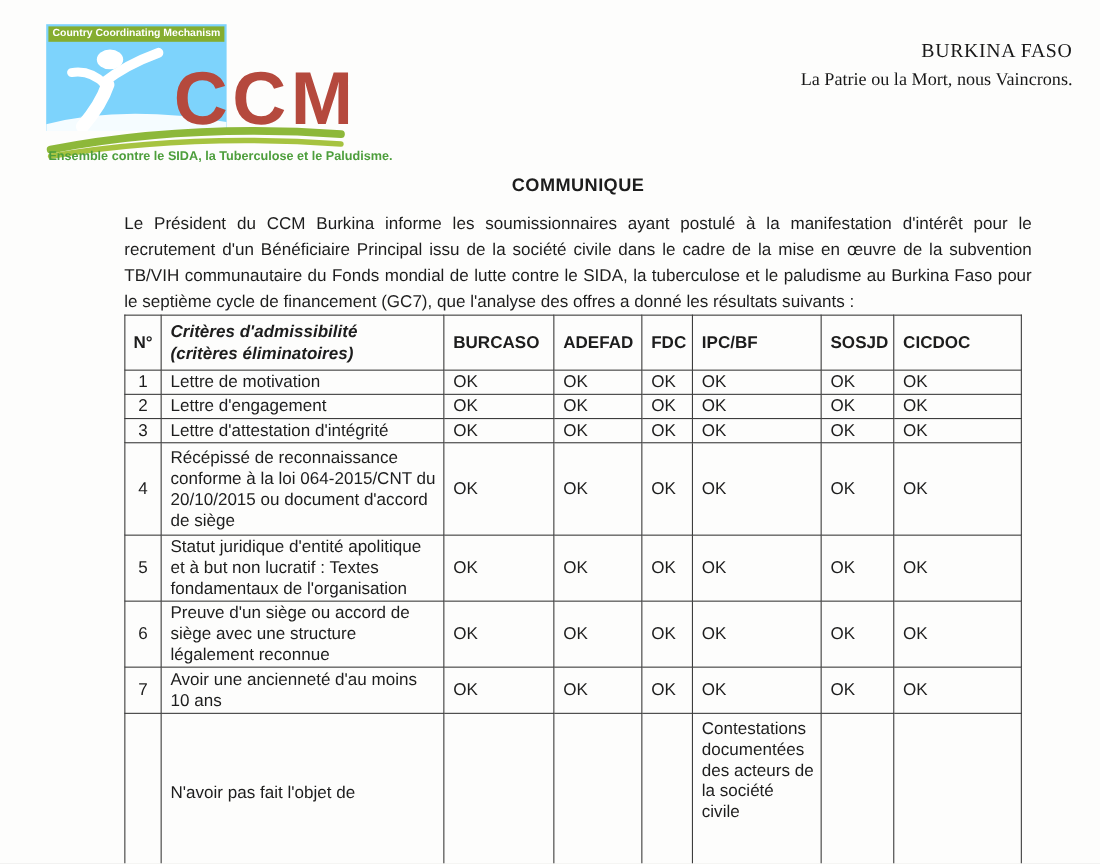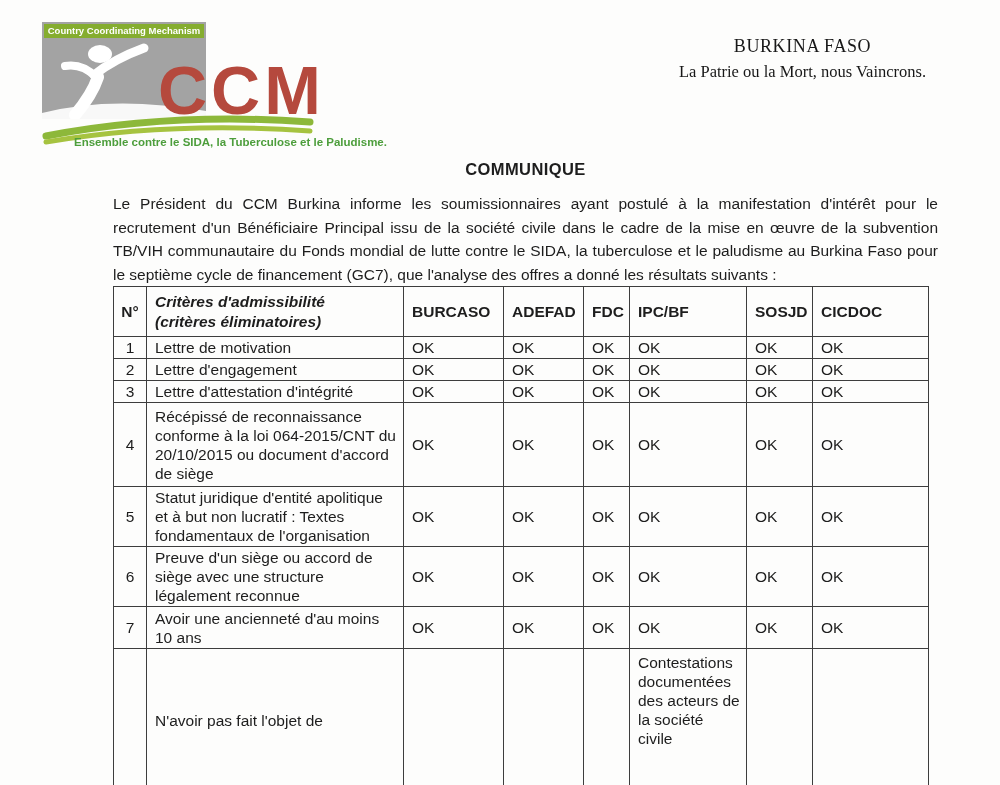--- a/index.html
+++ b/index.html
@@ -3,42 +3,42 @@
 <meta charset="utf-8">
 <style>
   html,body{margin:0;padding:0;background:#e9e9e9;}
   .page{
     position:relative;width:1000px;height:785px;margin:0 auto;
     background:#fdfdfc;overflow:hidden;
     font-family:"Liberation Sans",sans-serif;color:#1d1d1d;
   }
   
   .logo{position:absolute;left:42px;top:12px;width:290px;height:142px;}
-  .logo-square{position:absolute;left:0;top:10px;width:164px;height:97px;background:#a3a3a3;}
+  .logo-square{position:absolute;left:0;top:10px;width:164px;height:97px;background:#7dd3fc;}
   .logo-banner{
     position:absolute;left:2px;top:2px;right:2px;height:14px;background:#85ad2f;
     color:#ffffff;font-size:9.5px;font-weight:bold;line-height:14px;text-align:center;
     white-space:nowrap;overflow:hidden;
   }
   .logo-figure{position:absolute;left:0;top:15px;width:164px;height:82px;}
   .logo-swoosh{position:absolute;left:0;top:96px;width:272px;height:38px;}
   .logo-ccm{
     position:absolute;left:84px;top:44px;font-size:68px;line-height:1;
     font-weight:bold;letter-spacing:4px;color:#b5493d;z-index:3;margin-left:32px;
   }
   .logo-burkina{
     position:absolute;left:140px;top:96px;font-size:30px;line-height:1;
     font-weight:bold;letter-spacing:1px;color:#5ba23a;z-index:4;
   }
   .logo-tagline{
     position:absolute;left:2px;top:124px;width:248px;
-    font-size:11.5px;font-weight:bold;color:#4d9e3c;white-space:nowrap;padding-left:30px;
-  }
-  
-  .motto{position:absolute;left:630px;top:36px;width:345px;text-align:center;
+    font-size:11.5px;font-weight:bold;color:#4d9e3c;white-space:nowrap;
+  }
+  
+  .motto{position:absolute;left:630px;top:36px;width:345px;text-align:right;
          font-family:"Liberation Serif",serif;color:#181818;}
   .motto .country{font-size:18px;letter-spacing:0.6px;margin-bottom:5px;}
   .motto .devise{font-size:16.5px;}
   
   .content{position:absolute;left:113px;top:160px;width:825px;}
   .doc-title{margin:0 0 13px 0;text-align:center;font-size:16.5px;
              font-weight:bold;letter-spacing:0.4px;}
   .para{margin:0;font-size:15.5px;line-height:23.5px;text-align:justify;}
   .section-heading{margin:12px 0 9px 0;font-size:15.5px;font-weight:bold;}
   

